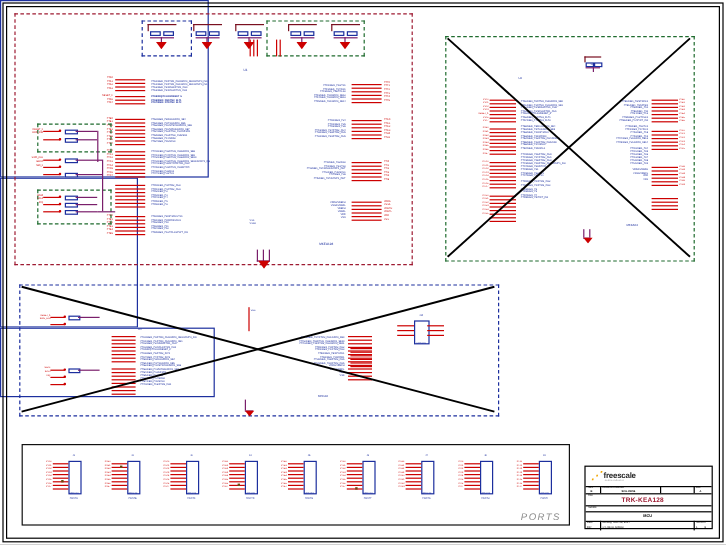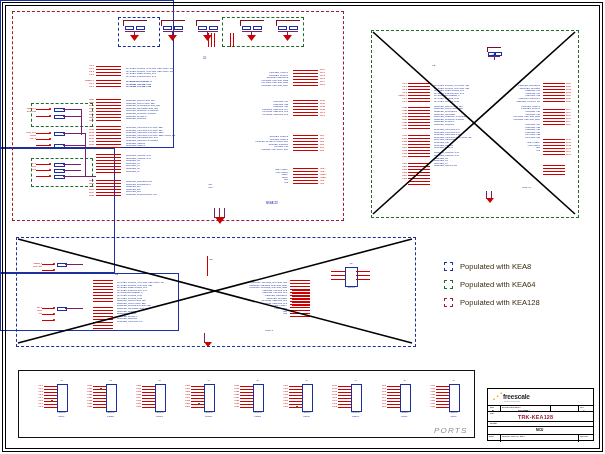--- a/index.html
+++ b/index.html
@@ -701,34 +701,20 @@
       </svg>
   </div>
 
   <div class="xmark" style="left:16px;top:237px;">
     <svg width="398" height="108">
       <line x1="2" y1="2" x2="396" y2="106" stroke="#000" stroke-width="1.6"></line>
       <line x1="396" y1="2" x2="2" y2="106" stroke="#000" stroke-width="1.6"></line>
     </svg>
   </div>
 
-  <div id="legend" style="left:444px;top:262px;">
-    <div class="legrow">
-      <div class="legsw b"></div>
-      <div class="legtxt">Populated with KEA8</div>
-    </div>
-    <div class="legrow">
-      <div class="legsw g"></div>
-      <div class="legtxt">Populated with KEA64</div>
-    </div>
-    <div class="legrow">
-      <div class="legsw r"></div>
-      <div class="legtxt">Populated with KEA128</div>
-    </div>
-  </div>
 
   <div class="solidbox" style="position:absolute;left:18px;top:370px;width:455px;height:66px;"></div>
   <div id="portslabel" style="left:434px;top:426px;">PORTS</div>
 
   <div class="conn" style="left:57px;top:384px;">
     <div class="connbody" style="left:0;top:0;width:9px;height:26px;"></div>
     <div class="connpin" style="left:-13px;top:2px;width:13px;"></div>
       <div class="connpin" style="left:-13px;top:5px;width:13px;"></div>
     <div class="connpin" style="left:-13px;top:8px;width:13px;"></div>
       <div class="connpin" style="left:-13px;top:11px;width:13px;"></div>

